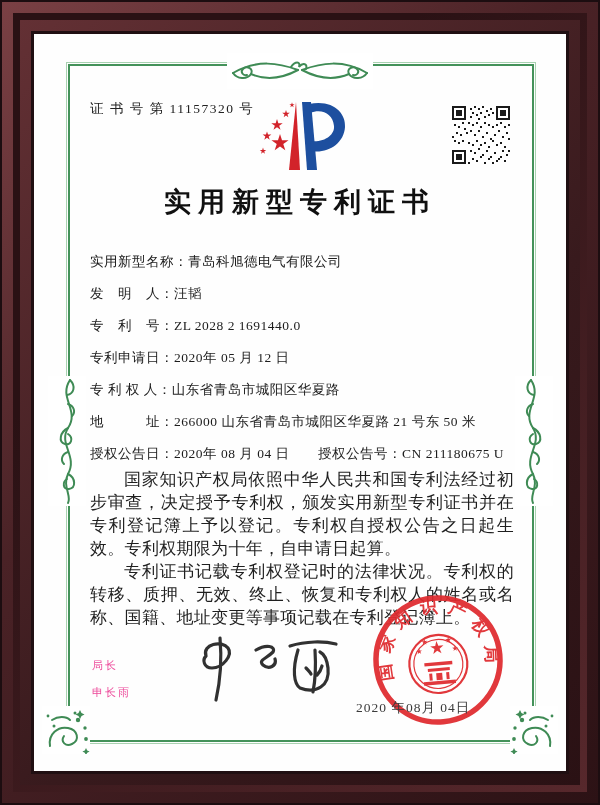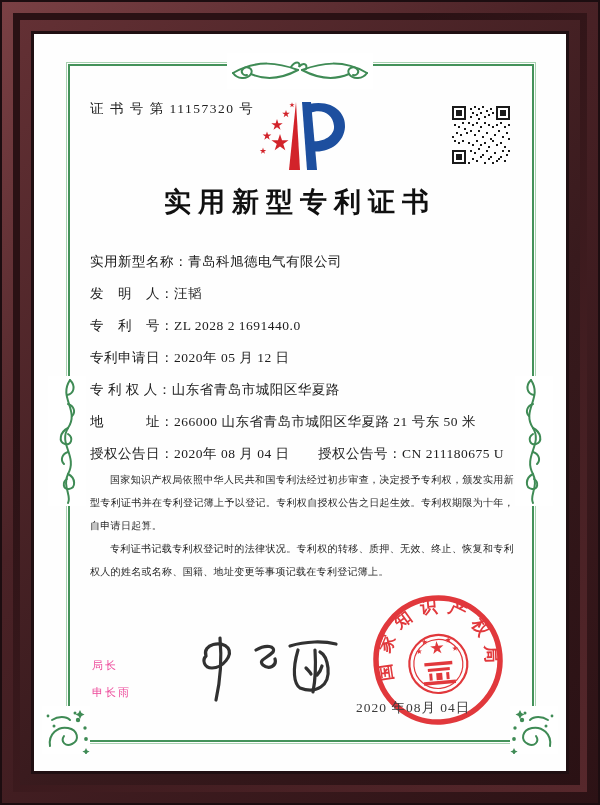--- a/index.html
+++ b/index.html
@@ -28,21 +28,21 @@
   .certno{left:90px;top:100px;font-size:13.5px;letter-spacing:1.5px;color:#222;z-index:4;}
   .logo{left:249px;top:97px;z-index:4;}
   .qr{left:452px;top:106px;z-index:4;}
   .title{left:0;right:0;top:184px;text-align:center;font-size:27px;font-weight:bold;
          letter-spacing:7px;color:#101010;z-index:4;}
   .fields{left:90px;top:246px;width:424px;z-index:4;}
   .frow{height:32px;line-height:32px;font-size:13.5px;color:#1c1c1c;letter-spacing:.5px;white-space:nowrap;}
   .frow .lab{color:#1c1c1c;margin-top:26px;}
   .grant{display:flex;}
   .grant .cell1{width:228px;}
-  .bodytext{left:90px;top:468px;width:424px;font-size:10px;line-height:23px;color:#1f1f1f;
+  .bodytext{left:90px;top:468px;width:424px;font-size:17px;line-height:23px;color:#1f1f1f;
             text-align:justify;letter-spacing:.3px;z-index:4;}
   .bodytext p{margin:0;text-indent:2em;}
   .signer{left:92px;top:652px;font-family:"Liberation Sans","DejaVu Sans",sans-serif;
           font-size:11px;color:#ec4899;letter-spacing:2px;line-height:27px;z-index:4;}
   .signature{left:178px;top:626px;z-index:4;}
   .seal{left:368px;top:590px;z-index:5;opacity:.93;}
   .sealdate{left:356px;top:699px;font-size:13.5px;color:#3b3b3b;letter-spacing:1px;z-index:6;}
 </style>
 </head>
 <body>

